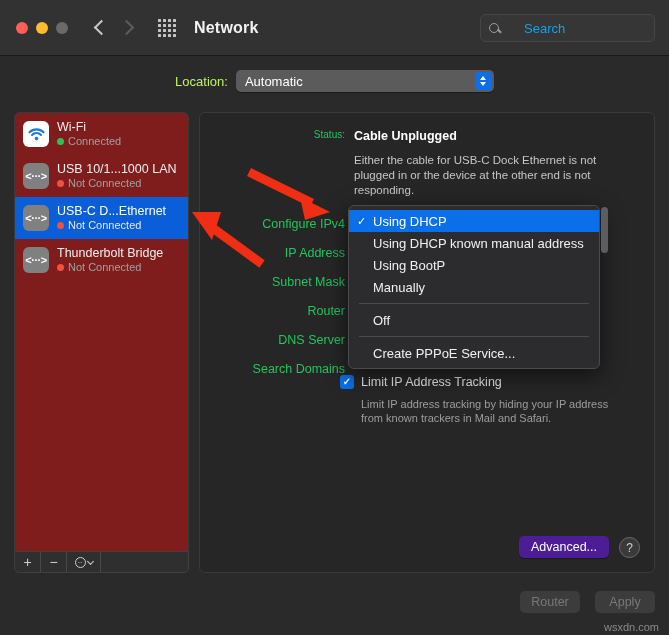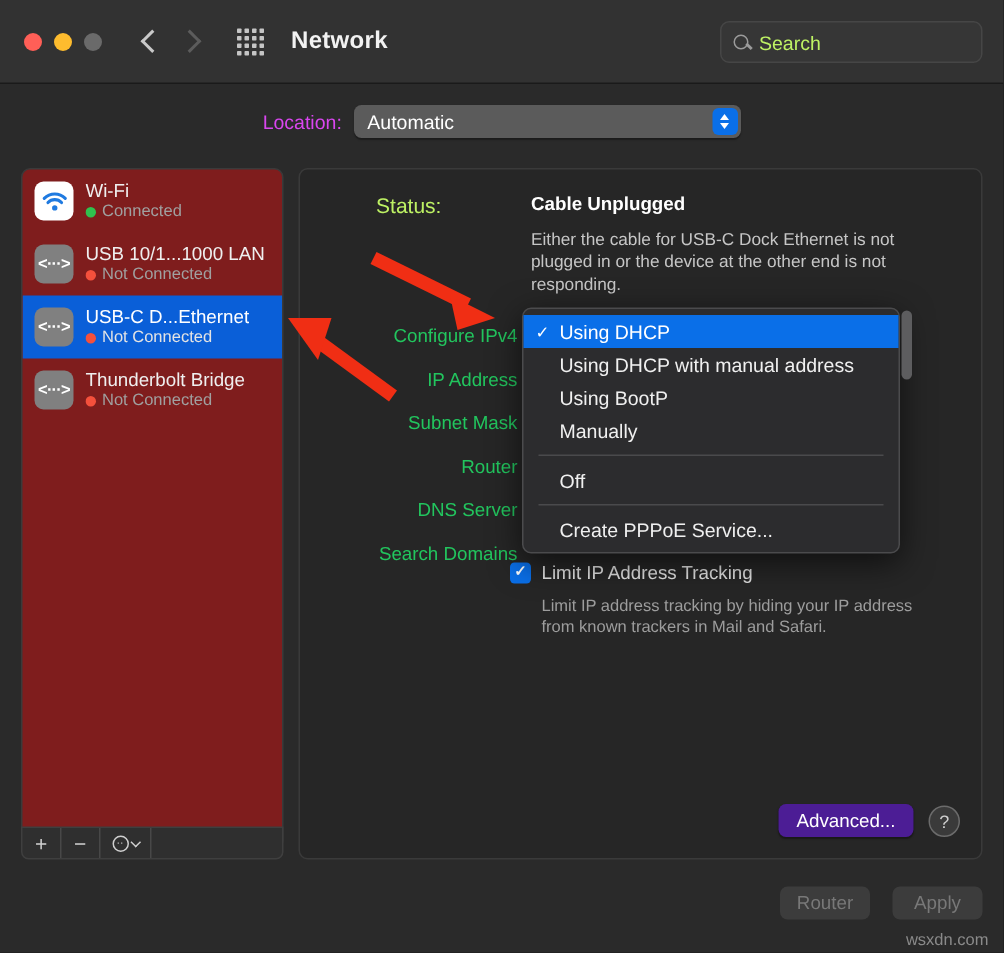--- a/index.html
+++ b/index.html
@@ -53,28 +53,28 @@
     display: flex; align-items: center; padding: 0 8px;
   }
   .mag {
     width: 10px; height: 10px; border: 1.6px solid #9b9b9b; border-radius: 50%;
     position: relative; flex: none; margin-right: 7px;
   }
   .mag::after {
     content: ""; position: absolute; width: 5px; height: 1.6px; background: #9b9b9b;
     right: -4px; bottom: 0px; transform: rotate(45deg);
   }
-  .searchph { font-size: 13px; color: #bef264; }
+  .searchph { font-size: 13px; color: #0ea5e9; margin-left: 18px; }
 
   
   .locrow {
     position: absolute; left: 0; top: 70px; width: 669px;
     display: flex; justify-content: center; align-items: center;
   }
-  .loclabel { font-size: 13px; color: #d946ef; margin-right: 8px; }
+  .loclabel { font-size: 13px; color: #bef264; margin-right: 8px; }
   .locselect {
     width: 258px; height: 22px; background: #5b5b5b; border-radius: 5px;
     display: flex; align-items: center; position: relative;
     padding-left: 9px; font-size: 13px; color: #ffffff;
     box-shadow: 0 1px 1px rgba(0,0,0,0.35);
   }
   .stepper {
     position: absolute; right: 2px; top: 2px; width: 17px; height: 18px;
     background: #0a6fe8; border-radius: 4px;
     display: flex; flex-direction: column; align-items: center; justify-content: center; gap: 2px;
@@ -125,21 +125,21 @@
     display: flex; align-items: center; justify-content: center; font-size: 7px; line-height: 1;
   }
   .tinychev { width: 5px; height: 5px; border-right: 1.4px solid #cfcfcf; border-bottom: 1.4px solid #cfcfcf; transform: rotate(45deg); margin-bottom: 2px; }
 
   
   .panel {
     position: absolute; left: 199px; top: 112px; width: 456px; height: 461px;
     background: #262626; border: 1px solid #3a3a3a; border-radius: 6px;
   }
   .statusrow { position: absolute; left: 0; top: 16px; width: 100%; display: flex; }
-  .lblcol { width: 145px; text-align: center; font-size: 14px; color: #bef264; }
+  .lblcol { width: 145px; text-align: right; font-size: 10px; color: #22c55e; }
   .statusval { margin-left: 9px; font-size: 12.5px; font-weight: bold; color: #ffffff; }
   .statusdesc {
     position: absolute; left: 154px; top: 40px; width: 270px;
     font-size: 11.5px; line-height: 15px; color: #c6c6c6;
   }
 
   .fieldlist { position: absolute; left: 0; top: 100px; width: 100%; }
   .fieldrow { height: 22px; display: flex; align-items: center; margin-bottom: 7px; }
   .fieldlabel { width: 145px; text-align: right; font-size: 12.5px; color: #22c55e; }
 
@@ -359,21 +359,21 @@
   </div>
 
   <div class="menuscroll" style="left:601px; top:207px;"></div>
   <div class="menu">
     <div class="mitem sel">
       <span class="mcheck">✓</span>
       <span>Using DHCP</span>
     </div>
     <div class="mitem">
       <span class="mcheck"></span>
-      <span>Using DHCP with manual address</span>
+      <span>Using DHCP known manual address</span>
     </div>
     <div class="mitem">
       <span class="mcheck"></span>
       <span>Using BootP</span>
     </div>
     <div class="mitem">
       <span class="mcheck"></span>
       <span>Manually</span>
     </div>
     <div class="msep"></div>

